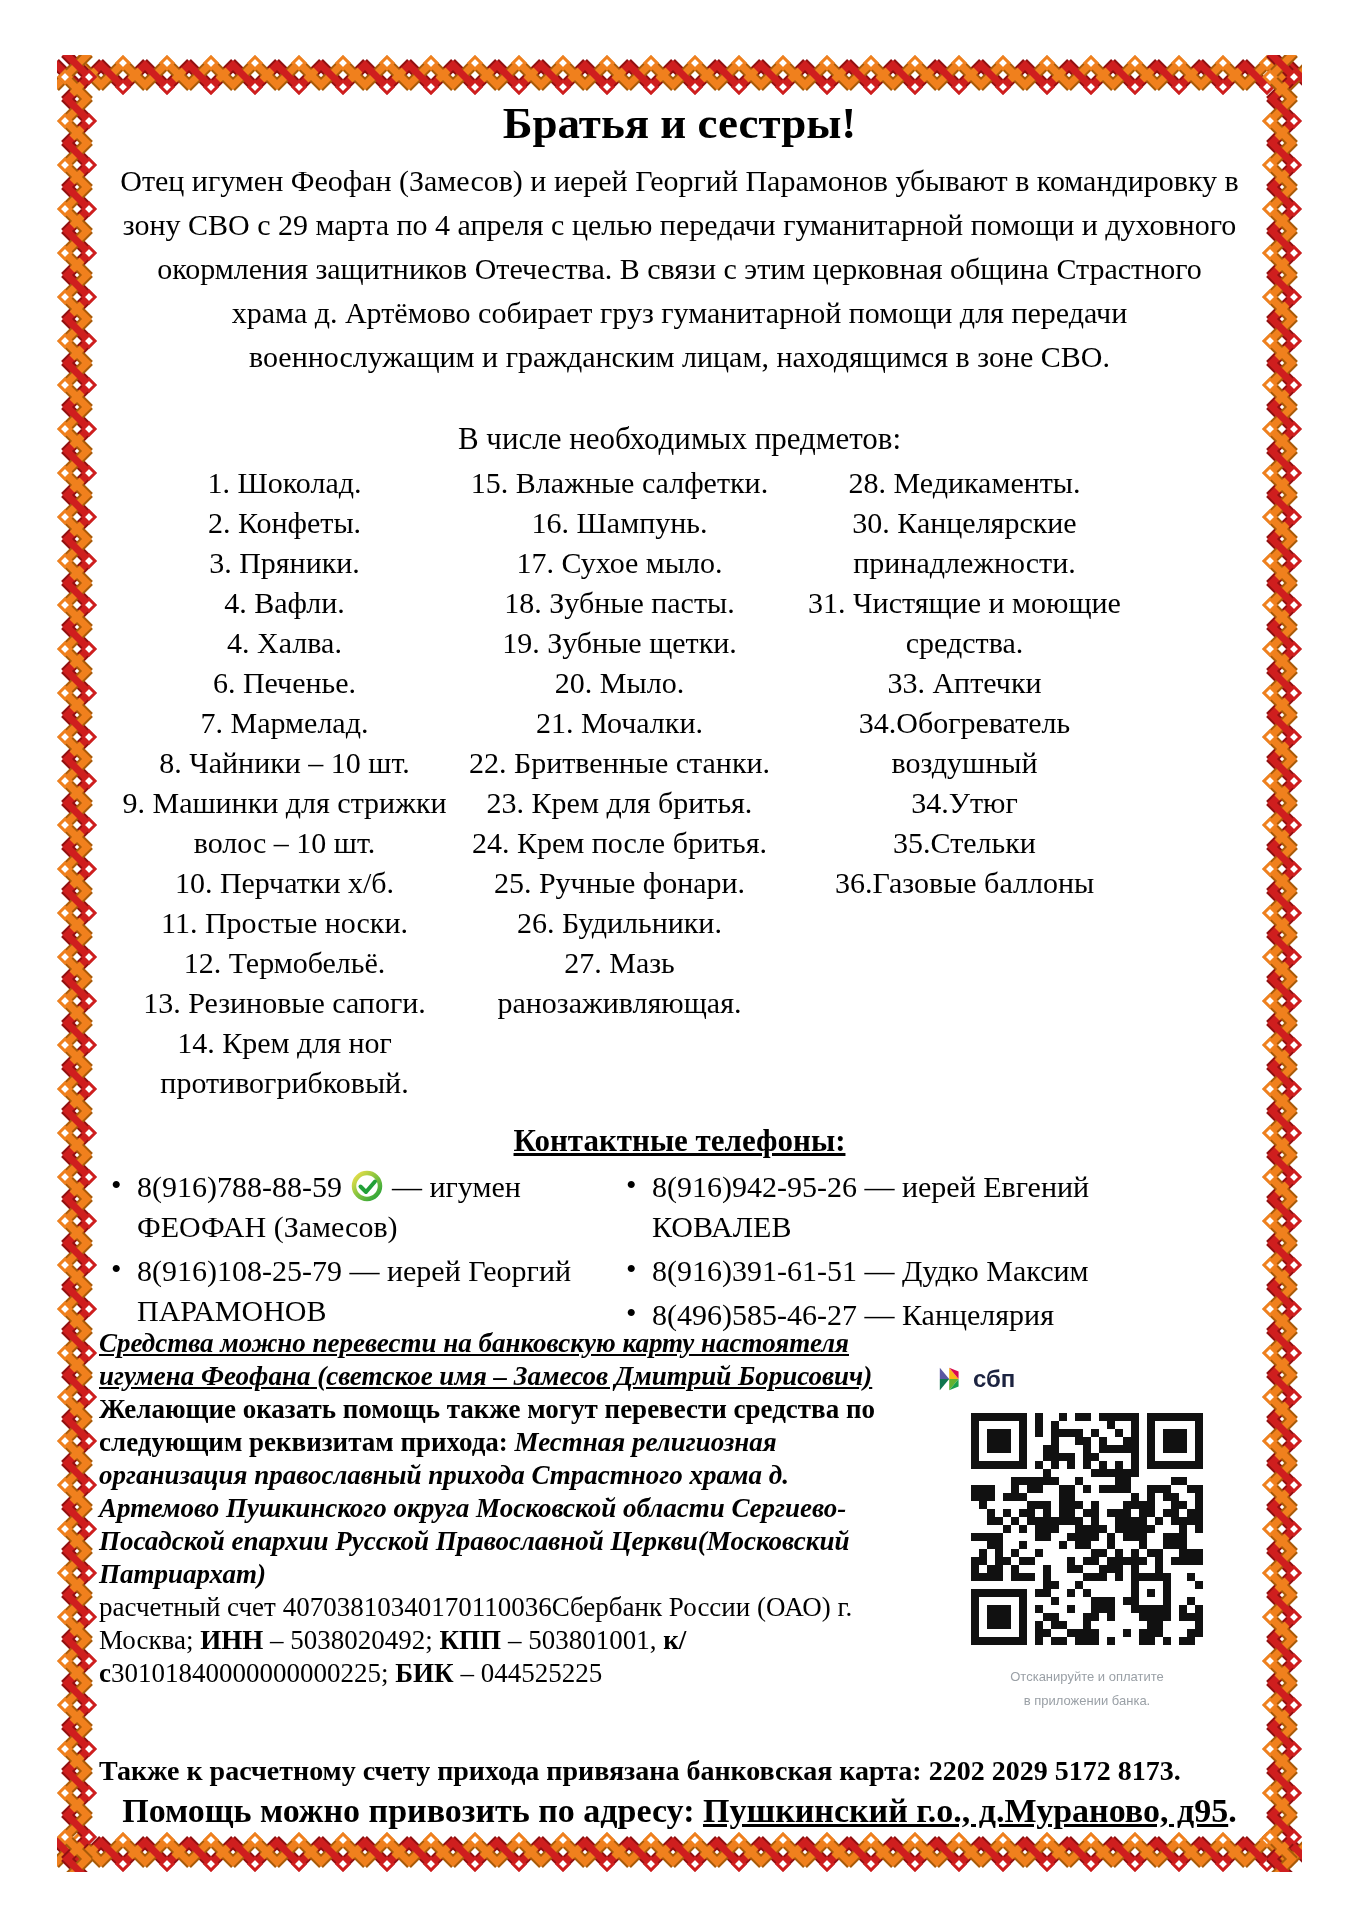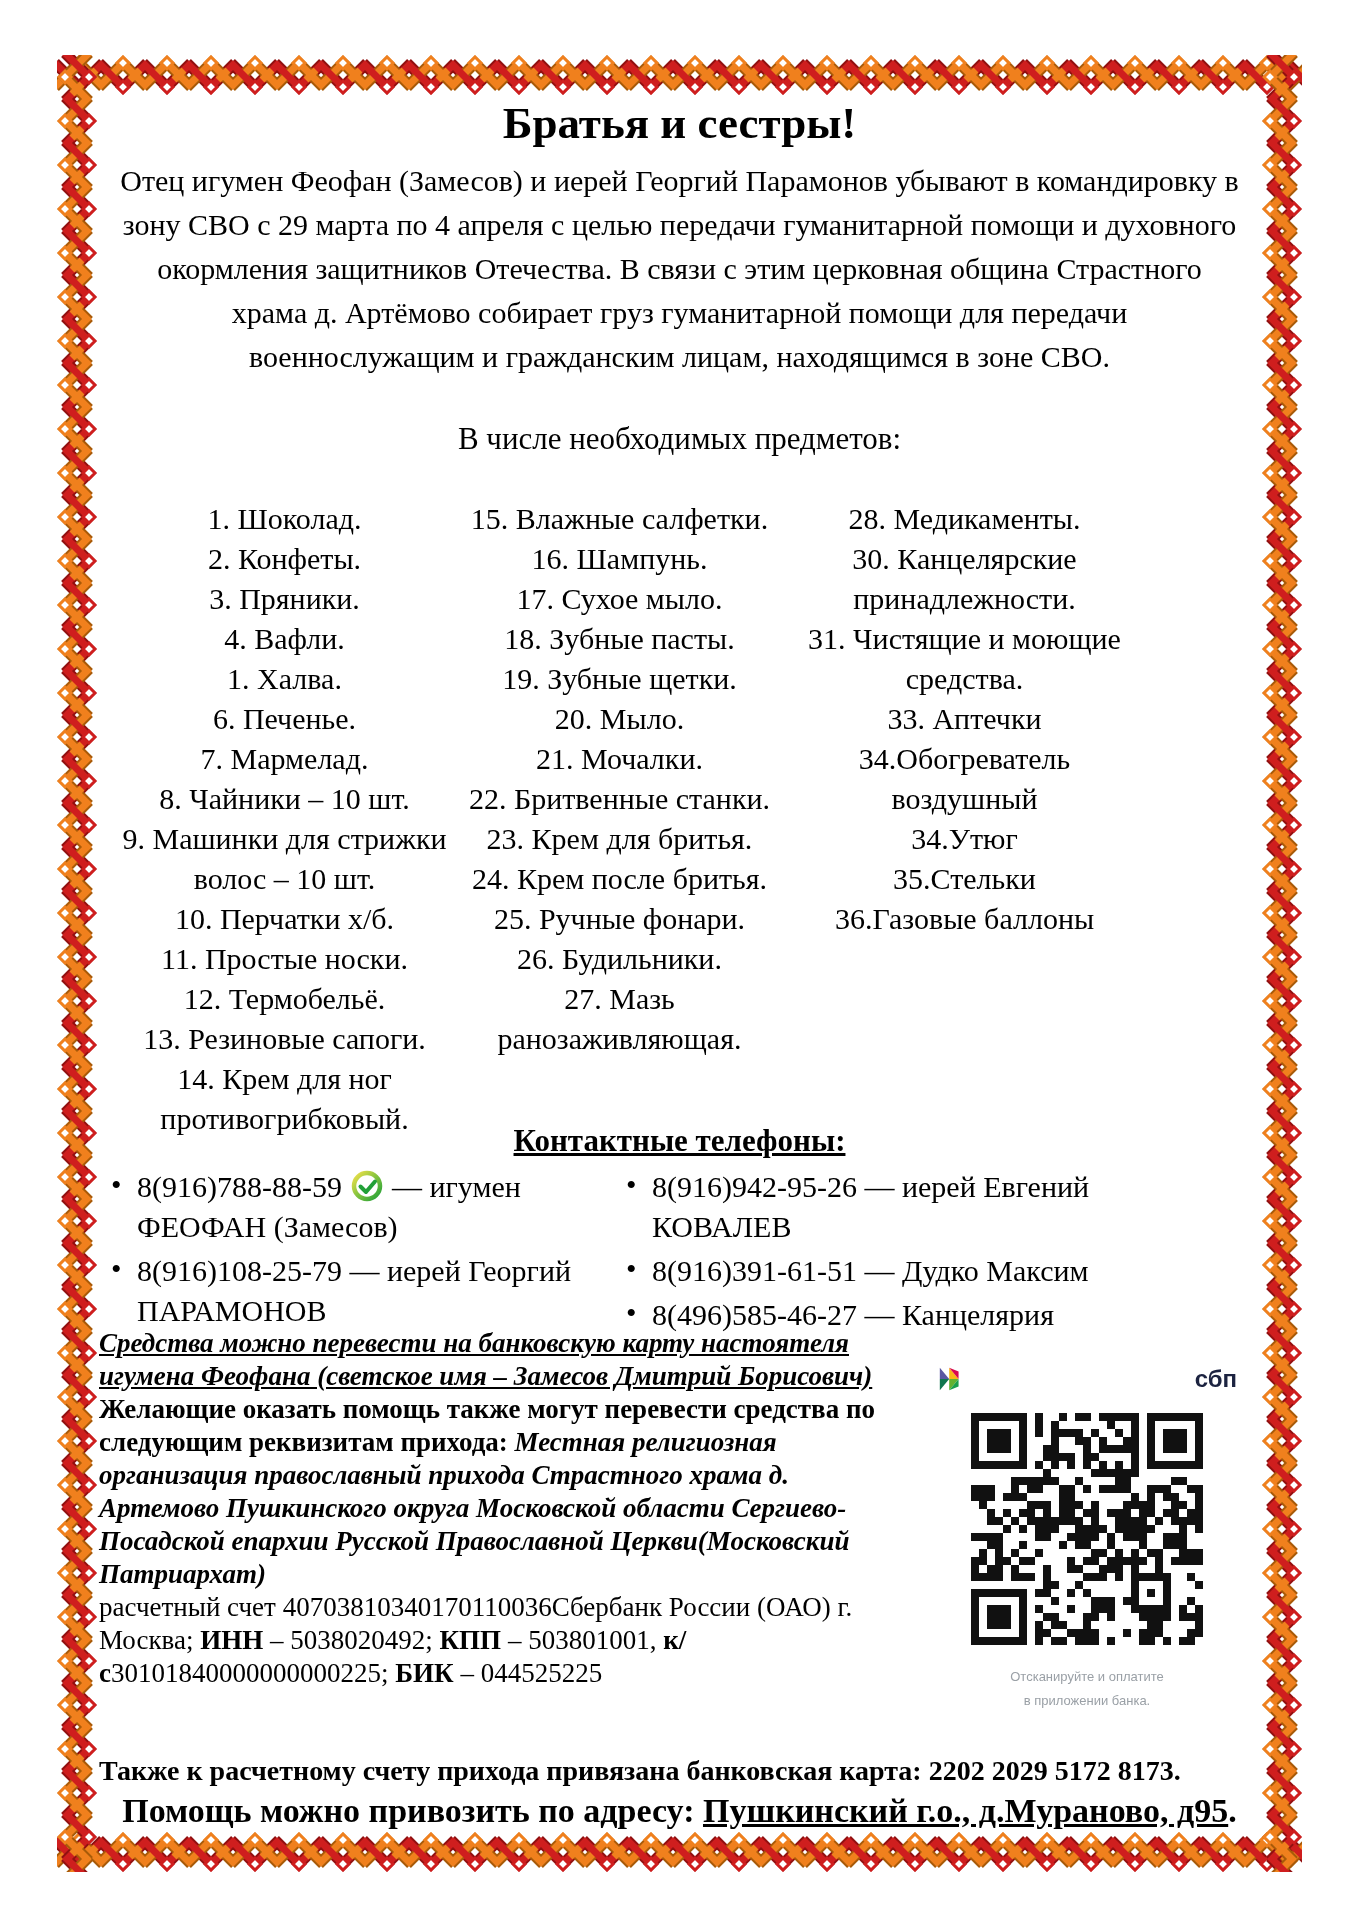--- a/index.html
+++ b/index.html
@@ -6,41 +6,41 @@
   .page{position:relative;width:1357px;height:1918px;background:#fff;overflow:hidden;
         font-family:"Liberation Serif",serif;color:#000;}
   .border-strip{position:absolute;}
   .content{position:absolute;left:97px;top:95px;width:1165px;height:1737px;}
 
   .title{position:absolute;top:2px;left:0;width:100%;text-align:center;
          font-size:45px;font-weight:bold;}
   .intro{position:absolute;top:64px;left:22px;right:22px;text-align:center;
          font-size:30px;line-height:44px;}
   .list-header{position:absolute;top:326px;left:0;width:100%;text-align:center;font-size:31px;}
-  .items{position:absolute;top:368px;left:25px;width:1015px;display:flex;margin-top:36px;}
+  .items{position:absolute;top:368px;left:25px;width:1015px;display:flex;}
   .col{font-size:30px;line-height:40px;text-align:center;}
   .col1{width:325px;} .col2{width:345px;} .col3{width:345px;}
 
   .contacts-header{position:absolute;top:1028px;left:0;width:100%;text-align:center;
          font-size:31px;font-weight:bold;text-decoration:underline;}
   .contacts{position:absolute;top:1072px;left:10px;width:1040px;display:flex;}
   .ccol1{width:505px;} .ccol2{width:525px;margin-left:10px;}
   .ci{position:relative;padding-left:30px;font-size:30px;line-height:40px;margin-bottom:4px;}
   .ci .dot{position:absolute;left:4px;top:-2px;font-size:30px;}
   .sber-inline{vertical-align:-7px;margin:0 7px;}
 
   .requisites{position:absolute;top:1232px;left:2px;width:795px;}
   .req-line{margin:0;font-size:27px;line-height:33px;}
   .s-biu{font-weight:bold;font-style:italic;text-decoration:underline;}
   .s-b{font-weight:bold;}
   .s-bi{font-weight:bold;font-style:italic;}
   .s-n{}
 
   .payment{position:absolute;top:1268px;left:840px;width:300px;text-align:center;}
-  .sbp-row{display:flex;align-items:center;justify-content:space-between;gap:6px;height:32px;}
+  .sbp-row{display:flex;align-items:center;justify-content:flex-start;gap:6px;height:32px;}
   .sbp-label{font-family:"Liberation Sans",sans-serif;font-weight:bold;font-size:24px;color:#1c2340;}
   .qr-wrap{margin:10px auto 0;width:248px;height:248px;}
   .qr-caption{margin-top:12px;font-family:"Liberation Sans",sans-serif;
               font-size:13px;line-height:24px;color:#9aa0a6;}
 
   .note{position:absolute;top:1660px;left:2px;width:1160px;font-size:28px;font-weight:bold;}
   .footer{position:absolute;top:1697px;left:0;width:100%;text-align:center;
           font-size:34px;font-weight:bold;}
   .footer .addr{text-decoration:underline;}
 </style>
@@ -120,21 +120,21 @@
     <div class="intro">Отец игумен Феофан (Замесов) и иерей Георгий Парамонов убывают в командировку в зону СВО с 29 марта по 4 апреля с целью передачи гуманитарной помощи и духовного окормления защитников Отечества. В связи с этим церковная община Страстного храма д. Артёмово собирает груз гуманитарной помощи для передачи военнослужащим и гражданским лицам, находящимся в зоне СВО.</div>
 
     <div class="list-header">В числе необходимых предметов:</div>
 
     <div class="items">
       <div class="col col1">
           <div>1.  Шоколад.</div>
           <div>2.  Конфеты.</div>
           <div>3.  Пряники.</div>
           <div>4.  Вафли.</div>
-          <div>1.  Халва.</div>
+          <div>4.  Халва.</div>
           <div>6.  Печенье.</div>
           <div>7.  Мармелад.</div>
           <div>8.  Чайники – 10 шт.</div>
           <div>9.  Машинки для стрижки волос – 10 шт.</div>
           <div>10.  Перчатки х/б.</div>
           <div>11.  Простые носки.</div>
           <div>12.  Термобельё.</div>
           <div>13.  Резиновые сапоги.</div>
           <div>14.  Крем для ног противогрибковый.</div>
         </div>

